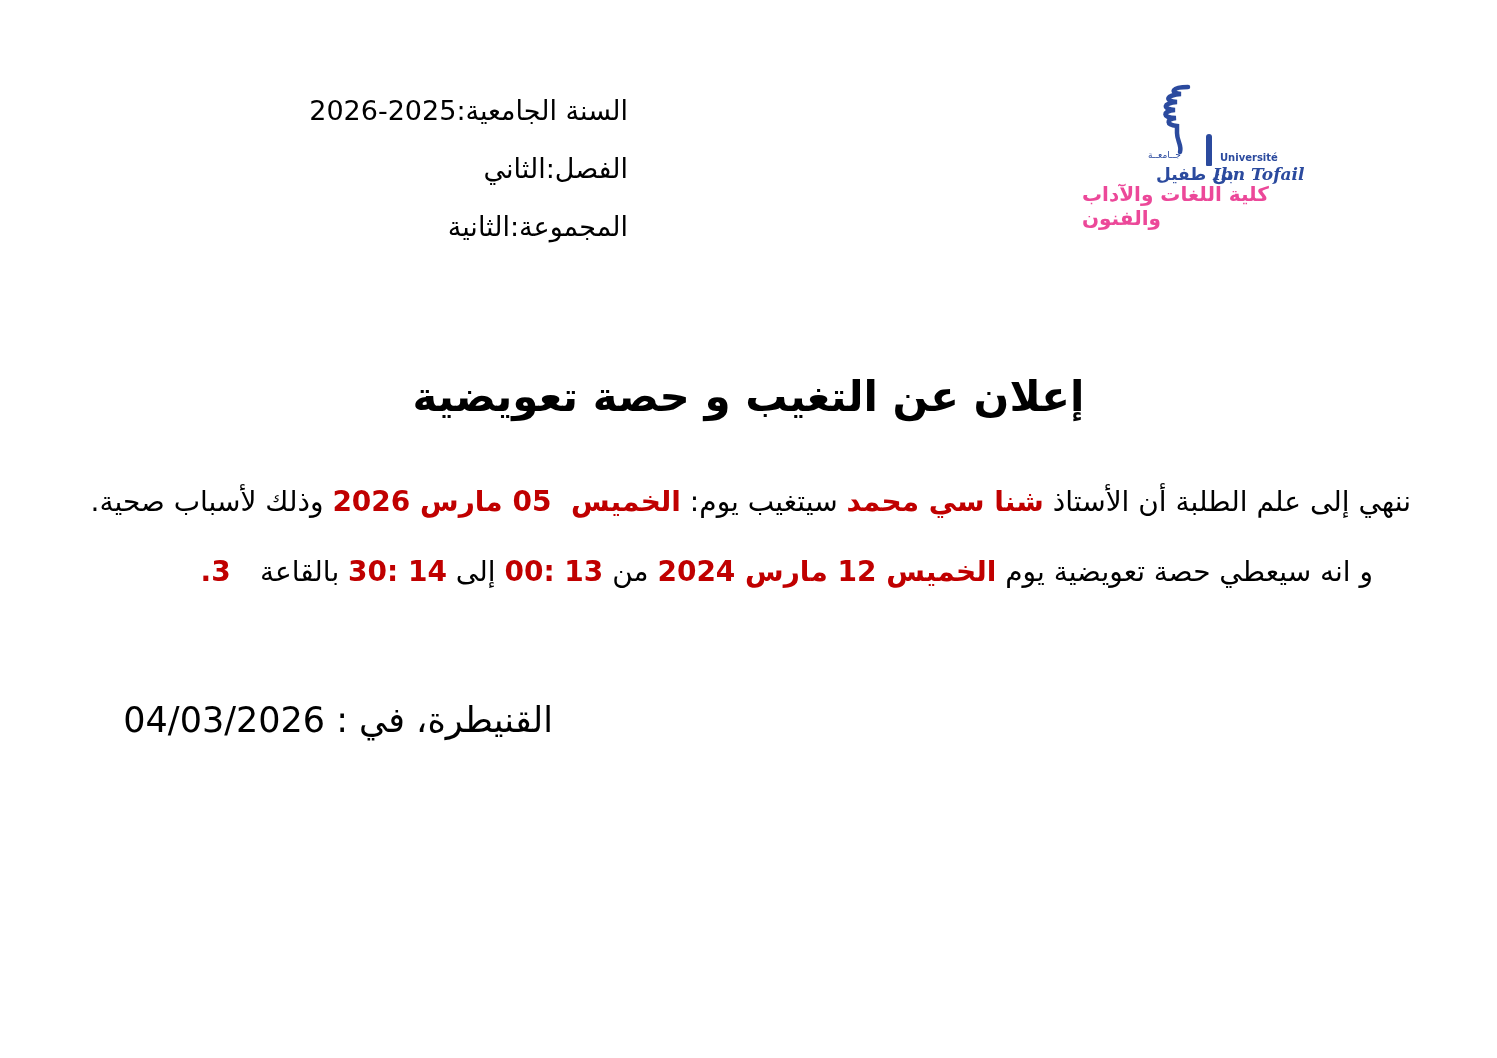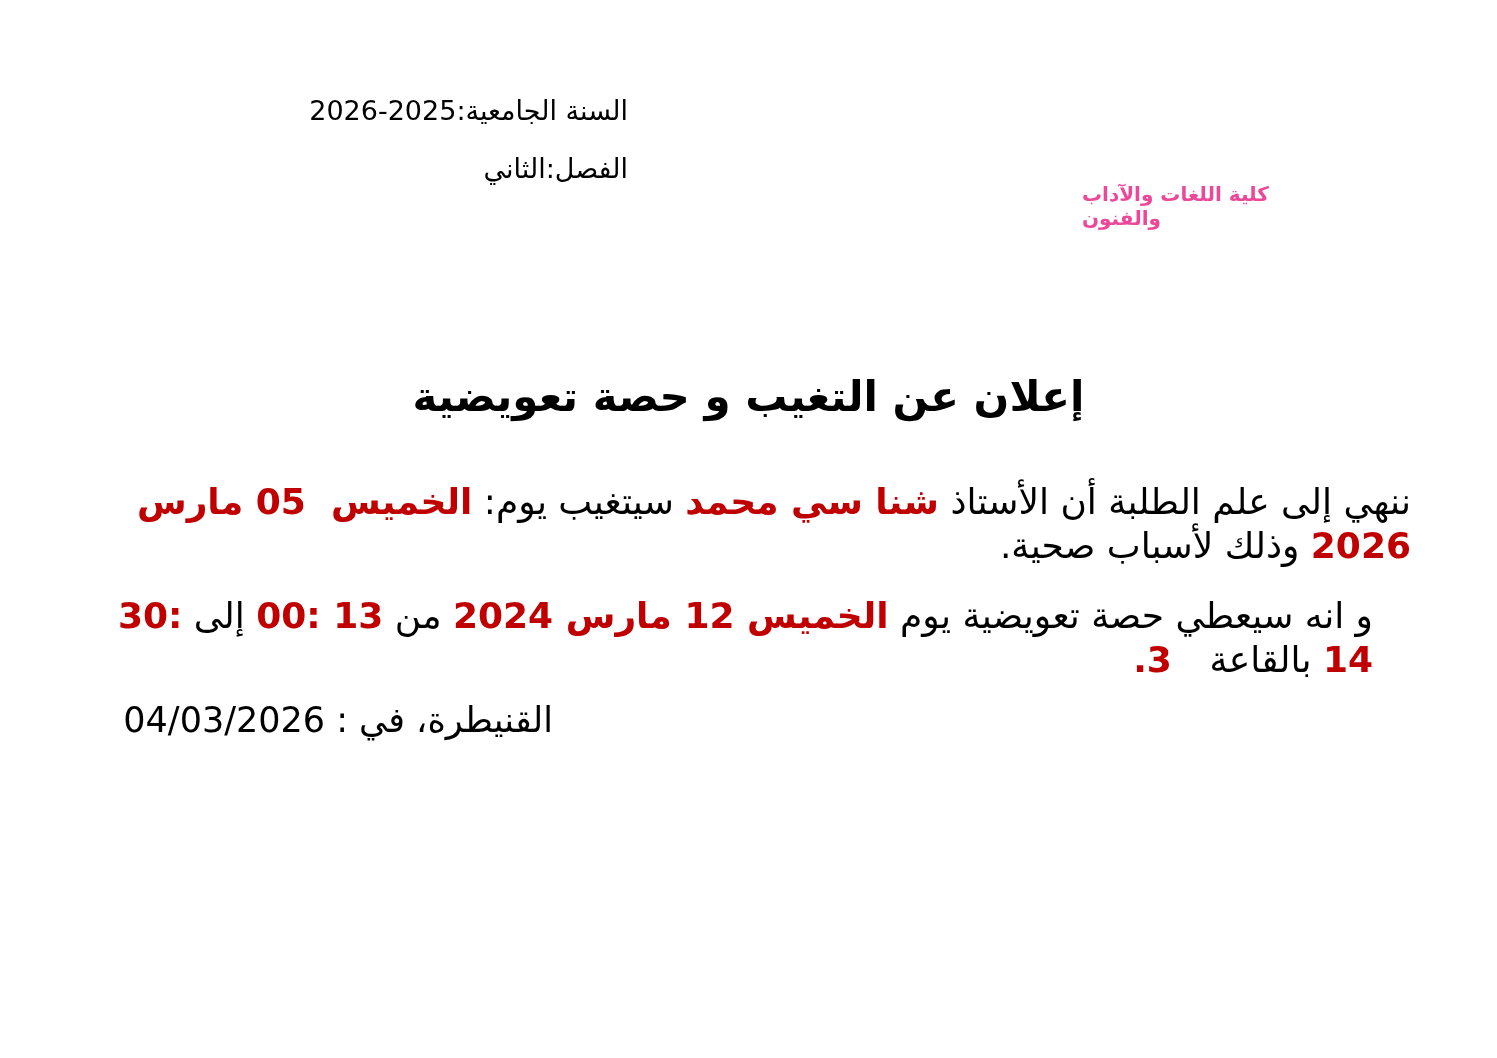--- a/index.html
+++ b/index.html
@@ -37,42 +37,53 @@
     position:absolute; top:368px; left:0; width:100%;
     text-align:center; direction:rtl;
     font-size:42px; font-weight:bold;
     line-height:1.4;
   }
 
   
   .body-text {
     position:absolute; top:480px; left:80px; right:86px;
     direction:rtl; text-align:right;
-    font-size:36px;
+    font-size:28px;
   }
   .body-text p { margin:0 0 26px 0; line-height:44px; }
   .para-2 { padding-right:38px; }
   .red { color:#c00000; font-weight:bold; }
   .bold { font-weight:normal; }
 
   
   .footer-line {
     position:absolute; top:700px; right:944px;
     direction:rtl; font-size:35px; white-space:nowrap;
   }
 </style>
 </head>
 <body>
 
 <div class="info-block">
   <div class="info-line"><span>السنة الجامعية:</span><span dir="ltr">2026-2025</span></div>
   <div class="info-line">الفصل:الثاني</div>
+  <div class="info-line">المجموعة:الثانية</div>
 </div>
 
 <div class="logo-wrap">
+  <div class="logo-art">
+    <svg class="squiggle" width="44" height="72" viewBox="0 0 44 72">
+      <path d="M 34 3 C 18 3 15 9 27 10 C 12 11 10 17 23 18 C 9 19 8 25 21 26 C 8 27 8 34 22 34 C 12 35 12 41 23 42 L 23 49 C 23 57 28 61 26 68" fill="none" stroke="#2b4a9e" stroke-width="4.5" stroke-linecap="round"></path>
+    </svg>
+    <span class="univ-ar-word">جــامعــة</span>
+    <span class="alif-bar"></span>
+    <span class="univ-fr-small">Université</span>
+    <span class="univ-fr-name">Ibn Tofail</span>
+    <span class="univ-ar-name">بن طفيل</span>
+  </div>
   <div class="faculty-name">كلية اللغات والآداب والفنون</div>
 </div>
 
 <div class="doc-title">إعلان عن التغيب و حصة تعويضية</div>
 
 <div class="body-text">
   <p class="para-1"><span>ننهي إلى علم الطلبة أن الأستاذ </span><span class="red">شنا سي محمد</span><span> سيتغيب يوم: </span><span class="red">الخميس&nbsp; 05 مارس 2026</span><span> وذلك لأسباب صحية.</span></p>
   <p class="para-2"><span>و انه سيعطي حصة تعويضية يوم </span><span class="red">الخميس 12 مارس 2024</span><span> من </span><span class="red" dir="ltr">00: 13</span><span> إلى </span><span class="red" dir="ltr">30: 14</span><span class="bold"> بالقاعة</span><span class="red">&nbsp;&nbsp; 3.</span></p>
 </div>
 

